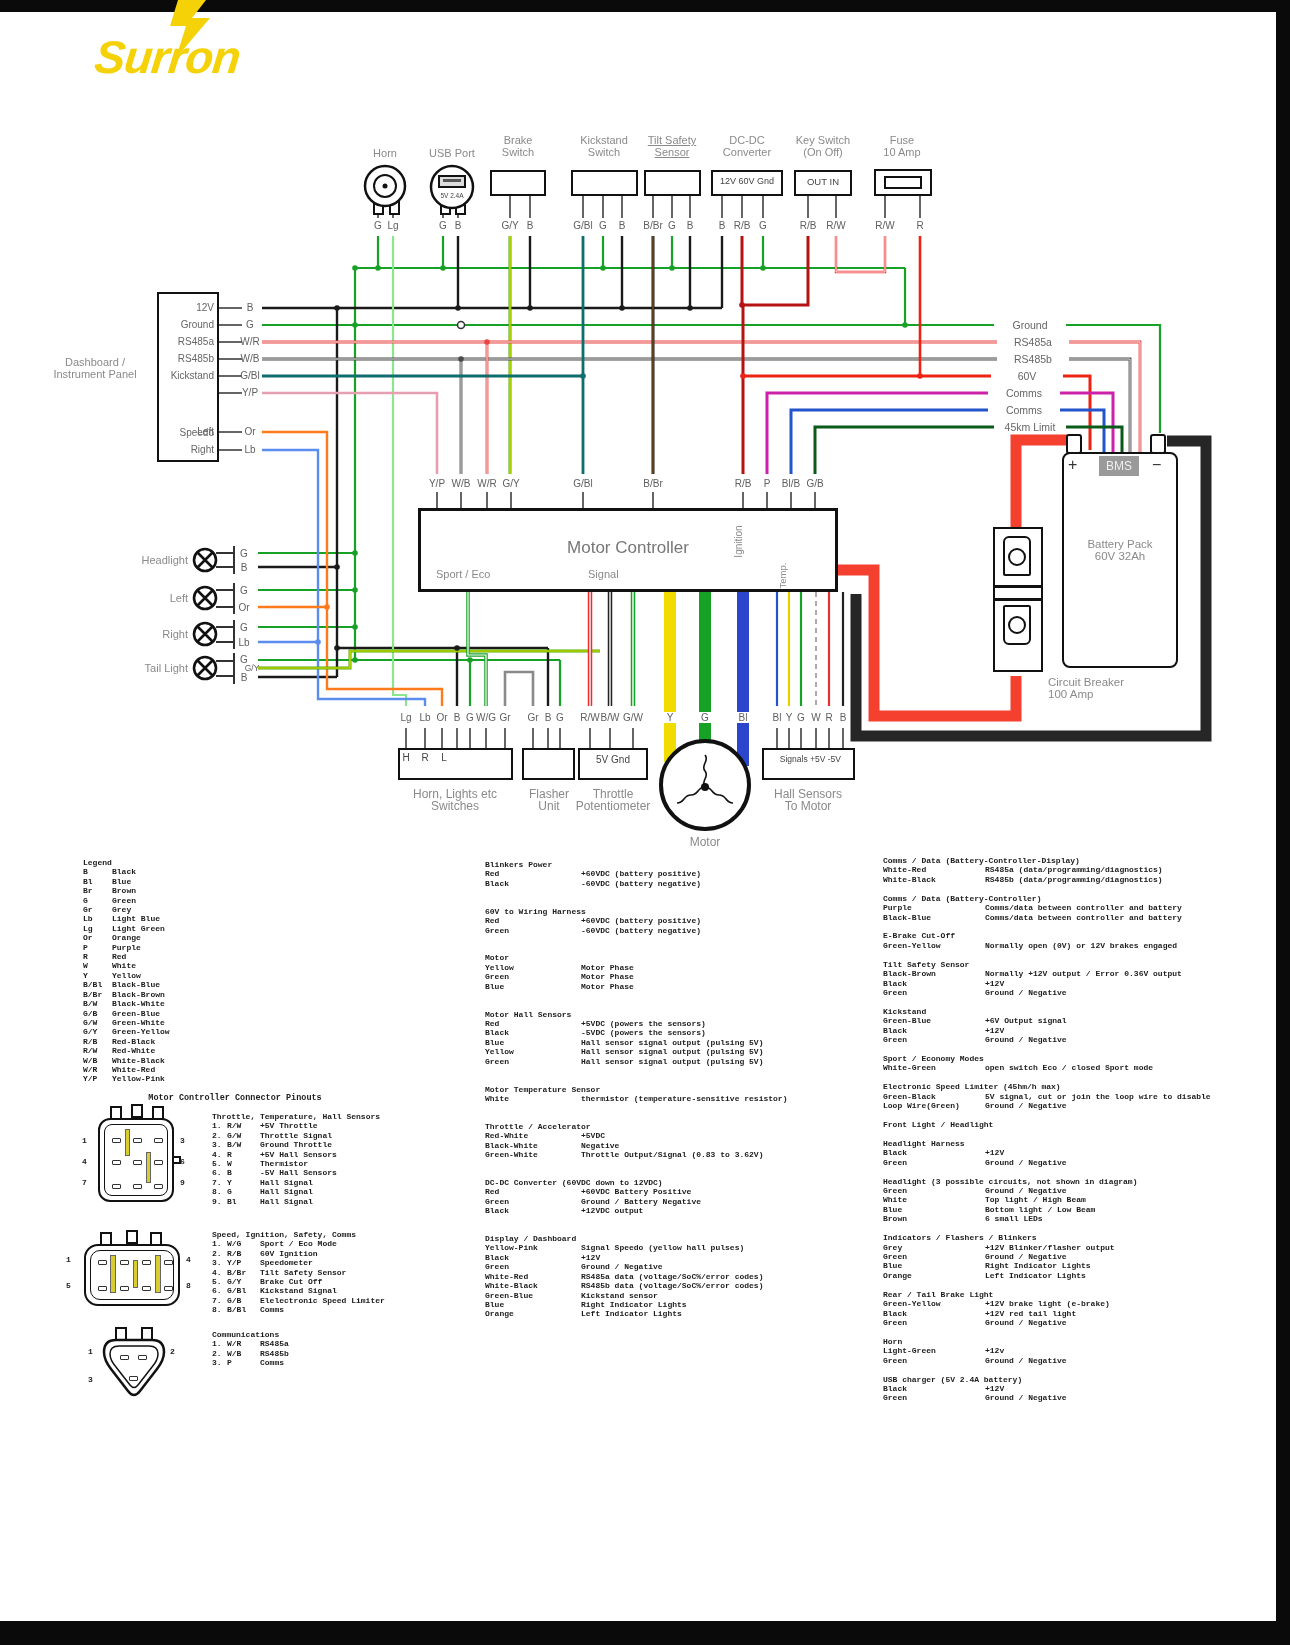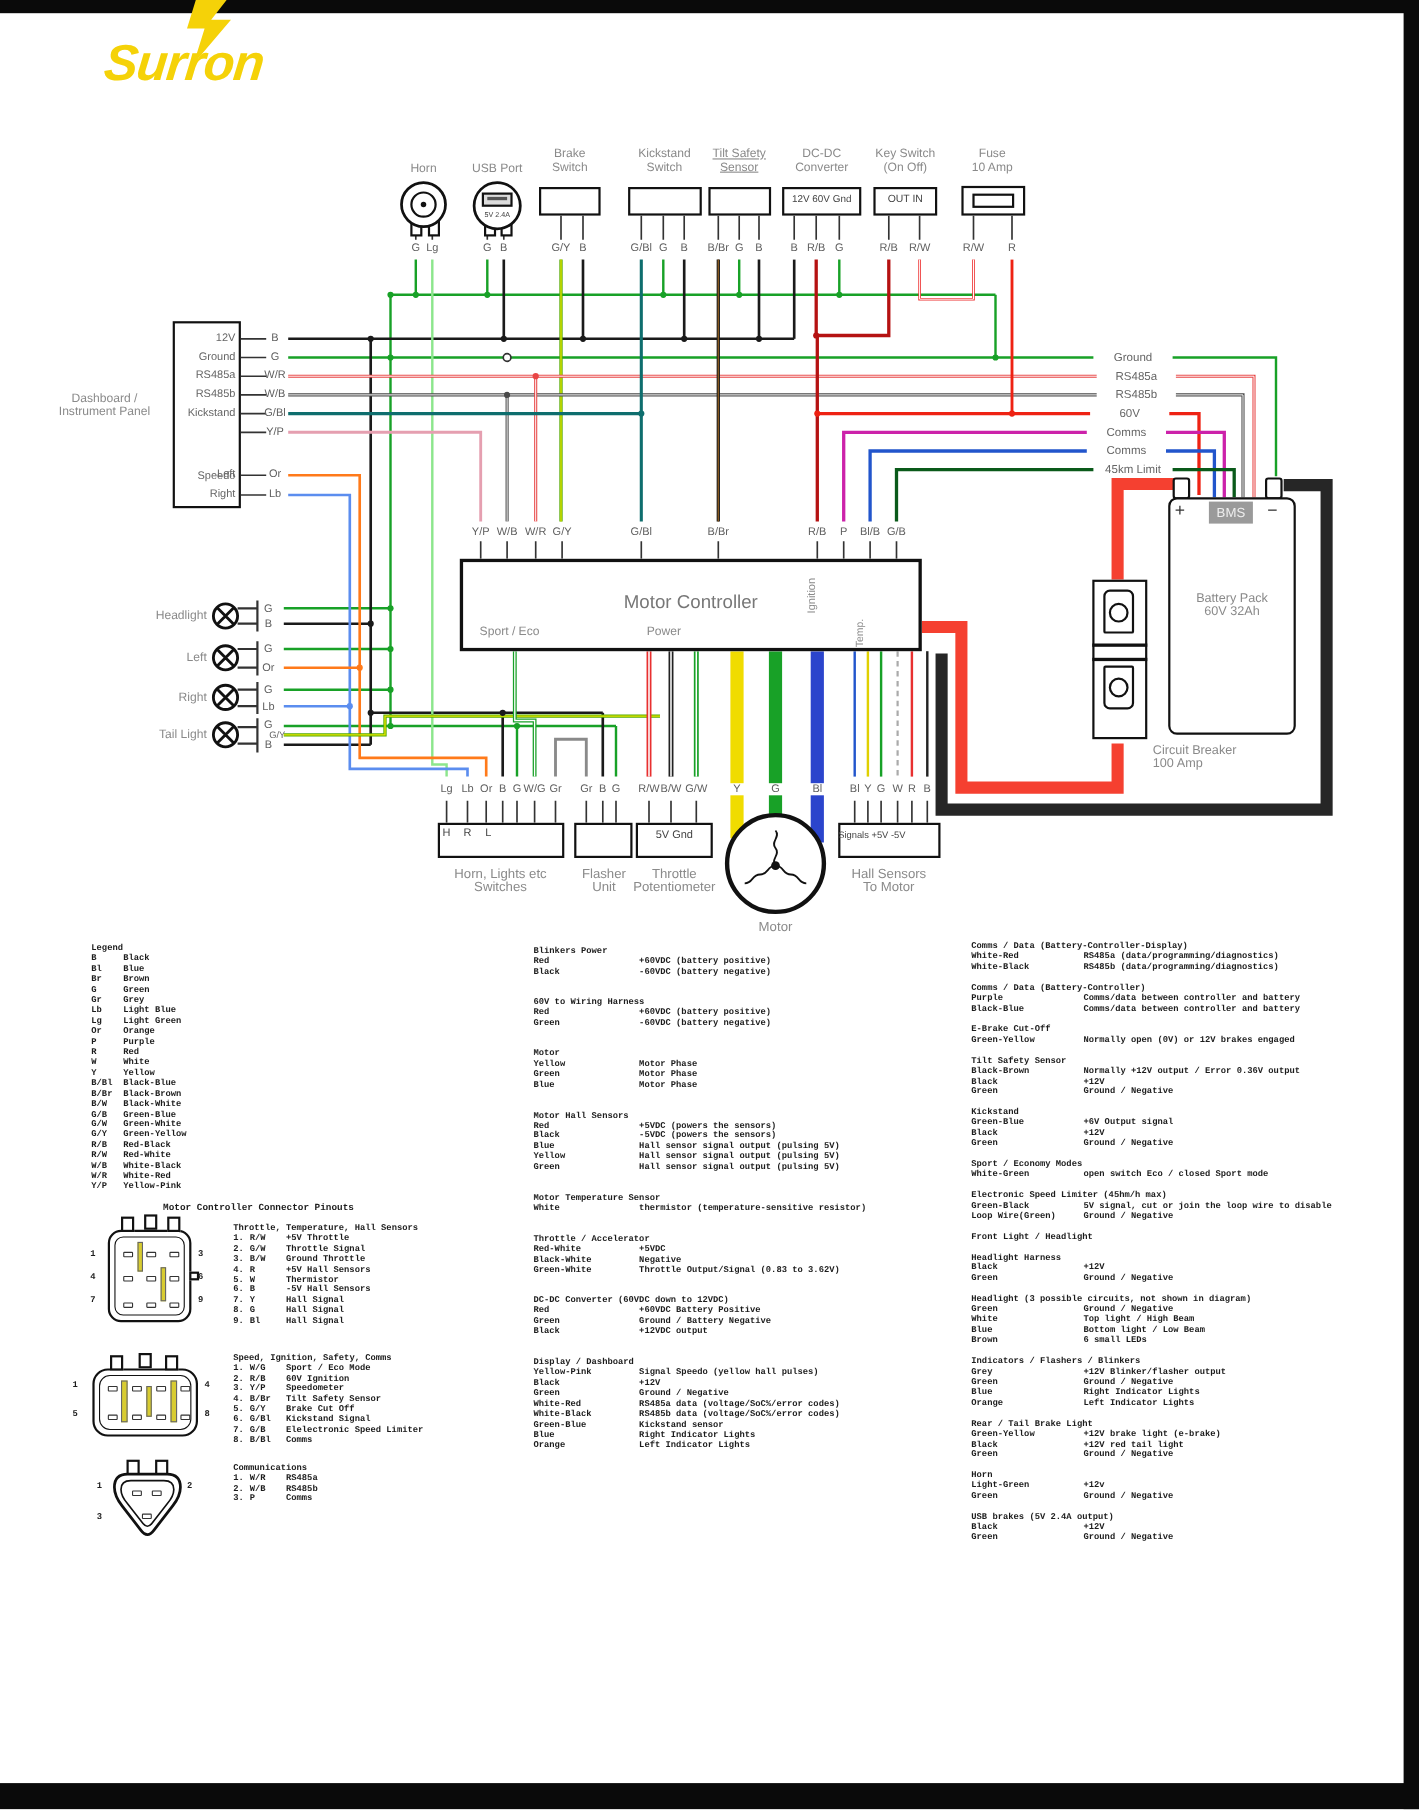--- a/index.html
+++ b/index.html
@@ -222,21 +222,21 @@
 
   <div class="abs cbox" style="left:157px;top:292px;width:62px;height:170px;"></div>
   <div class="abs lbl" style="left:20px;top:356px;width:150px;text-align:center;">
     <div>Dashboard /</div>
     <div>Instrument Panel</div>
   </div>
 
   <div class="abs cbox" style="left:418px;top:508px;width:420px;height:84px;border-width:3px;"></div>
   <div class="abs" style="left:478px;top:538px;width:300px;text-align:center;font-size:17px;color:#777;">Motor Controller</div>
   <div class="abs lbl" style="left:436px;top:568px;">Sport / Eco</div>
-  <div class="abs lbl" style="left:588px;top:568px;">Power</div>
+  <div class="abs lbl" style="left:588px;top:568px;">Signal</div>
   <div class="abs vert" style="left:708px;top:536px;width:60px;font-size:10px;">Ignition</div>
   <div class="abs vert" style="left:752px;top:570px;width:60px;font-size:9.5px;">Temp.</div>
 
   <div class="abs cbox" style="left:1066px;top:434px;width:16px;height:20px;border-width:2px;border-radius:3px;"></div>
   <div class="abs cbox" style="left:1150px;top:434px;width:16px;height:20px;border-width:2px;border-radius:3px;"></div>
   <div class="abs cbox" style="left:1062px;top:452px;width:116px;height:216px;border-radius:8px;"></div>
   <div class="abs" style="left:1068px;top:456px;font-size:16px;color:#333;">+</div>
   <div class="abs" style="left:1099px;top:456px;width:40px;height:20px;background:#9a9a9a;color:#eee;font-size:12px;text-align:center;line-height:20px;">BMS</div>
   <div class="abs" style="left:1152px;top:456px;font-size:16px;color:#333;">−</div>
   <div class="abs lbl" style="left:1065px;top:538px;width:110px;text-align:center;font-size:11.5px;">
@@ -418,21 +418,21 @@
     <div class="abs pin" style="left: 691px; top: 712px; width: 28px; background: rgb(255, 255, 255);">G</div>
     <div class="abs pin" style="left: 729px; top: 712px; width: 28px; background: rgb(255, 255, 255);">Bl</div>
     <div class="abs caption" style="left: 655px; top: 836px; width: 100px;">Motor</div>
     <div class="abs pin" style="left: 763px; top: 712px; width: 28px;">Bl</div>
     <div class="abs pin" style="left: 775px; top: 712px; width: 28px;">Y</div>
     <div class="abs pin" style="left: 787px; top: 712px; width: 28px;">G</div>
     <div class="abs pin" style="left: 802px; top: 712px; width: 28px;">W</div>
     <div class="abs pin" style="left: 815px; top: 712px; width: 28px;">R</div>
     <div class="abs pin" style="left: 829px; top: 712px; width: 28px;">B</div>
     <div class="abs cbox" style="left: 762px; top: 748px; width: 93px; height: 32px;"></div>
-    <div class="abs " style="left: 762px; top: 754px; width: 79px; text-align: left; font-size: 8.5px; color: rgb(68, 68, 68);">Signals  +5V -5V</div>
+    <div class="abs " style="left: 762px; top: 754px; width: 79px; text-align: right; font-size: 8.5px; color: rgb(68, 68, 68);">Signals  +5V -5V</div>
     <div class="abs caption" style="left: 738px; top: 788px; width: 140px;">
       <div>Hall Sensors</div>
       <div>To Motor</div>
     </div>
     <div class="abs " style="left: 83px; top: 858px; width: 220px;">
       <div class="mono">Legend</div>
       <div class="mrow">
         <span style="width: 29px;">B</span>
         <span>Black</span>
       </div>
@@ -951,21 +951,21 @@
         <div class="mrow">
           <span style="width: 102px;">Light-Green</span>
           <span>+12v</span>
         </div>
         <div class="mrow">
           <span style="width: 102px;">Green</span>
           <span>Ground / Negative</span>
         </div>
       </div>
       <div style="margin-bottom: 9.5px;">
-        <div class="mono">USB brakes (5V 2.4A output)</div>
+        <div class="mono">USB charger (5V 2.4A battery)</div>
         <div class="mrow">
           <span style="width: 102px;">Black</span>
           <span>+12V</span>
         </div>
         <div class="mrow">
           <span style="width: 102px;">Green</span>
           <span>Ground / Negative</span>
         </div>
       </div>
     </div>

